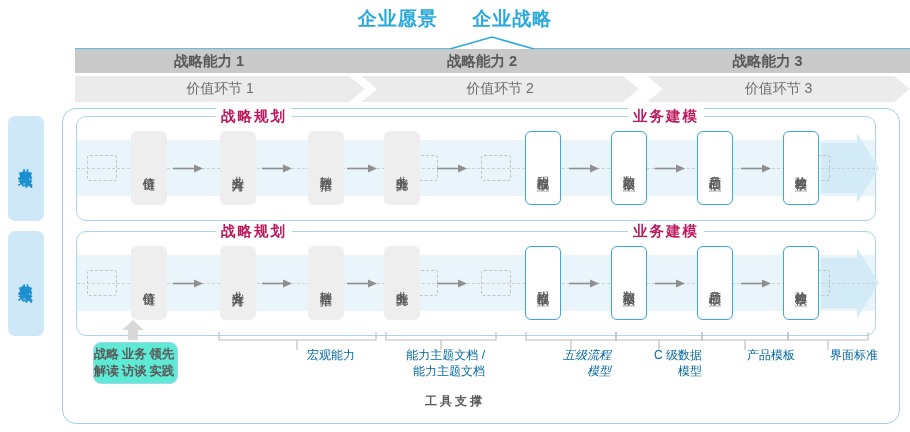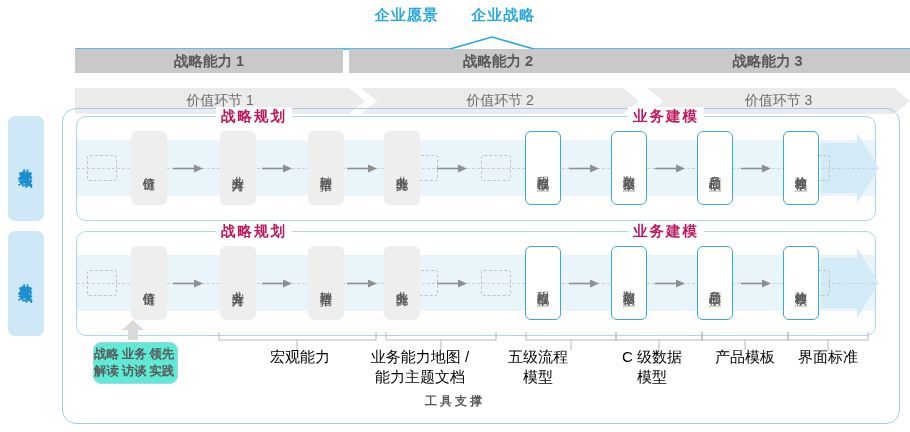--- a/index.html
+++ b/index.html
@@ -9,41 +9,41 @@
     font-family: "Liberation Sans", "DejaVu Sans", sans-serif;
     overflow: hidden;
   }
   #root { position: relative; width: 910px; height: 432px; }
 
   
   .top-titles {
     position: absolute; left: 0; top: 6px; width: 910px;
     text-align: center;
     color: #29a8dd;
-    font-size: 15px; font-weight: bold; letter-spacing: 1px;
+    font-size: 19px; font-weight: bold; letter-spacing: 1px;
   }
   .top-titles span { display: inline-block; }
   .top-titles .gap { width: 22px; }
 
   .tent {
     position: absolute; left: 75px; top: 36px; width: 835px; height: 16px;
   }
 
   
   .cap-row { position: absolute; left: 75px; top: 49px; width: 835px; height: 24px; }
   .cap-cell {
     position: absolute; top: 0; height: 24px;
     background: #c9c9c9;
     color: #595959;
     font-size: 14.5px; font-weight: bold;
     display: flex; align-items: center; justify-content: center;
   }
 
   
-  .chev-row { position: absolute; left: 75px; top: 76px; width: 671px; height: 26px; margin-top: 12px; }
+  .chev-row { position: absolute; left: 75px; top: 76px; width: 671px; height: 26px; }
   .chev {
     position: absolute; top: 0; height: 26px;
     background: #ebebeb;
     color: #6b6b6b;
     font-size: 14px;
     display: flex; align-items: center; justify-content: center;
   }
   .chev.c1 { clip-path: polygon(0 0, calc(100% - 16px) 0, 100% 50%, calc(100% - 16px) 100%, 0 100%); }
   .chev.c2 { clip-path: polygon(0 0, calc(100% - 16px) 0, 100% 50%, calc(100% - 16px) 100%, 0 100%, 16px 50%); }
 
@@ -121,22 +121,22 @@
   
   .dashline {
     position: absolute; top: 51px; height: 0; width: 100%;
     border-top: 1.2px dashed #cfcfcf;
   }
 
   
   .bracket { position: absolute; }
   .tool-label {
     position: absolute;
-    text-align: center;
-    font-size: 15px; color: #000000; line-height: 1.35;
+    text-align: right;
+    font-size: 12px; color: #0369a1; line-height: 1.35;
   }
   .tool-first {
     position: absolute;
     border: 1.3px solid #a9d6ec; border-radius: 8px;
     background: #5eead4;
     display: flex; flex-direction: row; align-items: center; justify-content: center;
     font-size: 12.5px; color: #5a5a5a; line-height: 1.35; font-weight: bold;
   }
   .up-arrow { position: absolute; width: 22px; height: 20px; }
 
@@ -156,21 +156,21 @@
     <span class="gap"></span>
     <span>企业战略</span>
   </div>
 
   <svg class="tent" viewBox="0 0 835 16" preserveAspectRatio="none">
     <polyline points="0,13 375,13 417,1 459,13 835,13" fill="none" stroke="#29a8dd" stroke-width="1.6"></polyline>
   </svg>
 
   <div class="cap-row">
     <div class="cap-cell" style="left:0px;width:268px;">战略能力 1</div>
-    <div class="cap-cell" style="left:274px;width:298px;">战略能力 2</div>
+    <div class="cap-cell" style="left:258px;width:298px;">战略能力 2</div>
     <div class="cap-cell" style="left:550px;width:285px;">战略能力 3</div>
   </div>
 
   <div class="chev-row">
     <div class="chev c1" style="left:0px;width:290px;">价值环节 1</div>
     <div class="chev c2" style="left:286px;width:278px;">价值环节 2</div>
     <div class="chev c2" style="left:572px;width:263px;">价值环节 3</div>
   </div>
 
   <div class="domain-tab" style="top:116px;height:105px;">业务领域 1</div>
@@ -320,24 +320,24 @@
   <div class="tool-first" style="left:93px;top:342px;width:85px;height:42px;">
     <span>战略解读</span>
     <span>业务访谈</span>
     <span>领先实践</span>
   </div>
 
   <div class="tool-label" style="left:245px;top:347px;width:110px;">
     <div>宏观能力</div>
   </div>
   <div class="tool-label" style="left:355px;top:347px;width:130px;">
-    <div>业务能力地图 /</div>
+    <div>能力主题文档 /</div>
     <div>能力主题文档</div>
   </div>
-  <div class="tool-label" style="left:488px;top:347px;width:100px;">
+  <div class="tool-label" style="left:511px;top:347px;width:100px;font-style:italic;">
     <div>五级流程</div>
     <div>模型</div>
   </div>
   <div class="tool-label" style="left:602px;top:347px;width:100px;">
     <div>C 级数据</div>
     <div>模型</div>
   </div>
   <div class="tool-label" style="left:695px;top:347px;width:100px;">
     <div>产品模板</div>
   </div>

